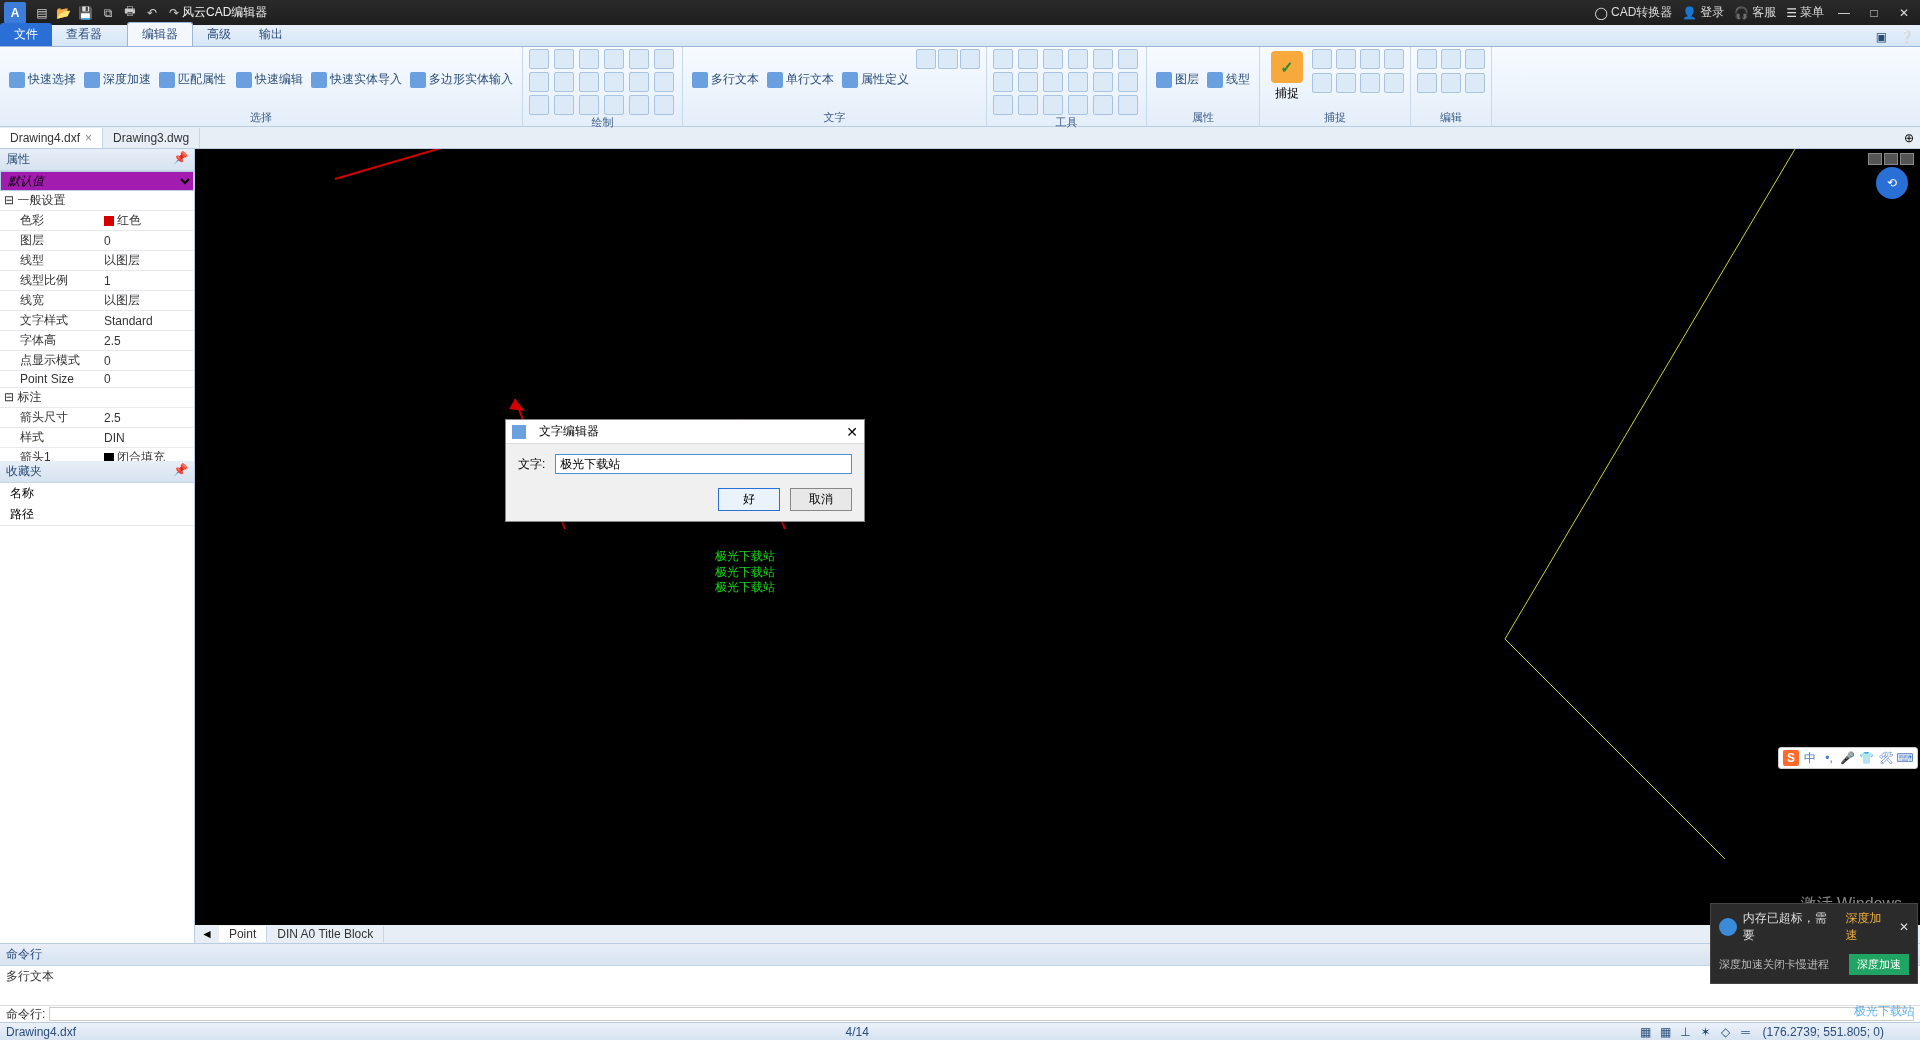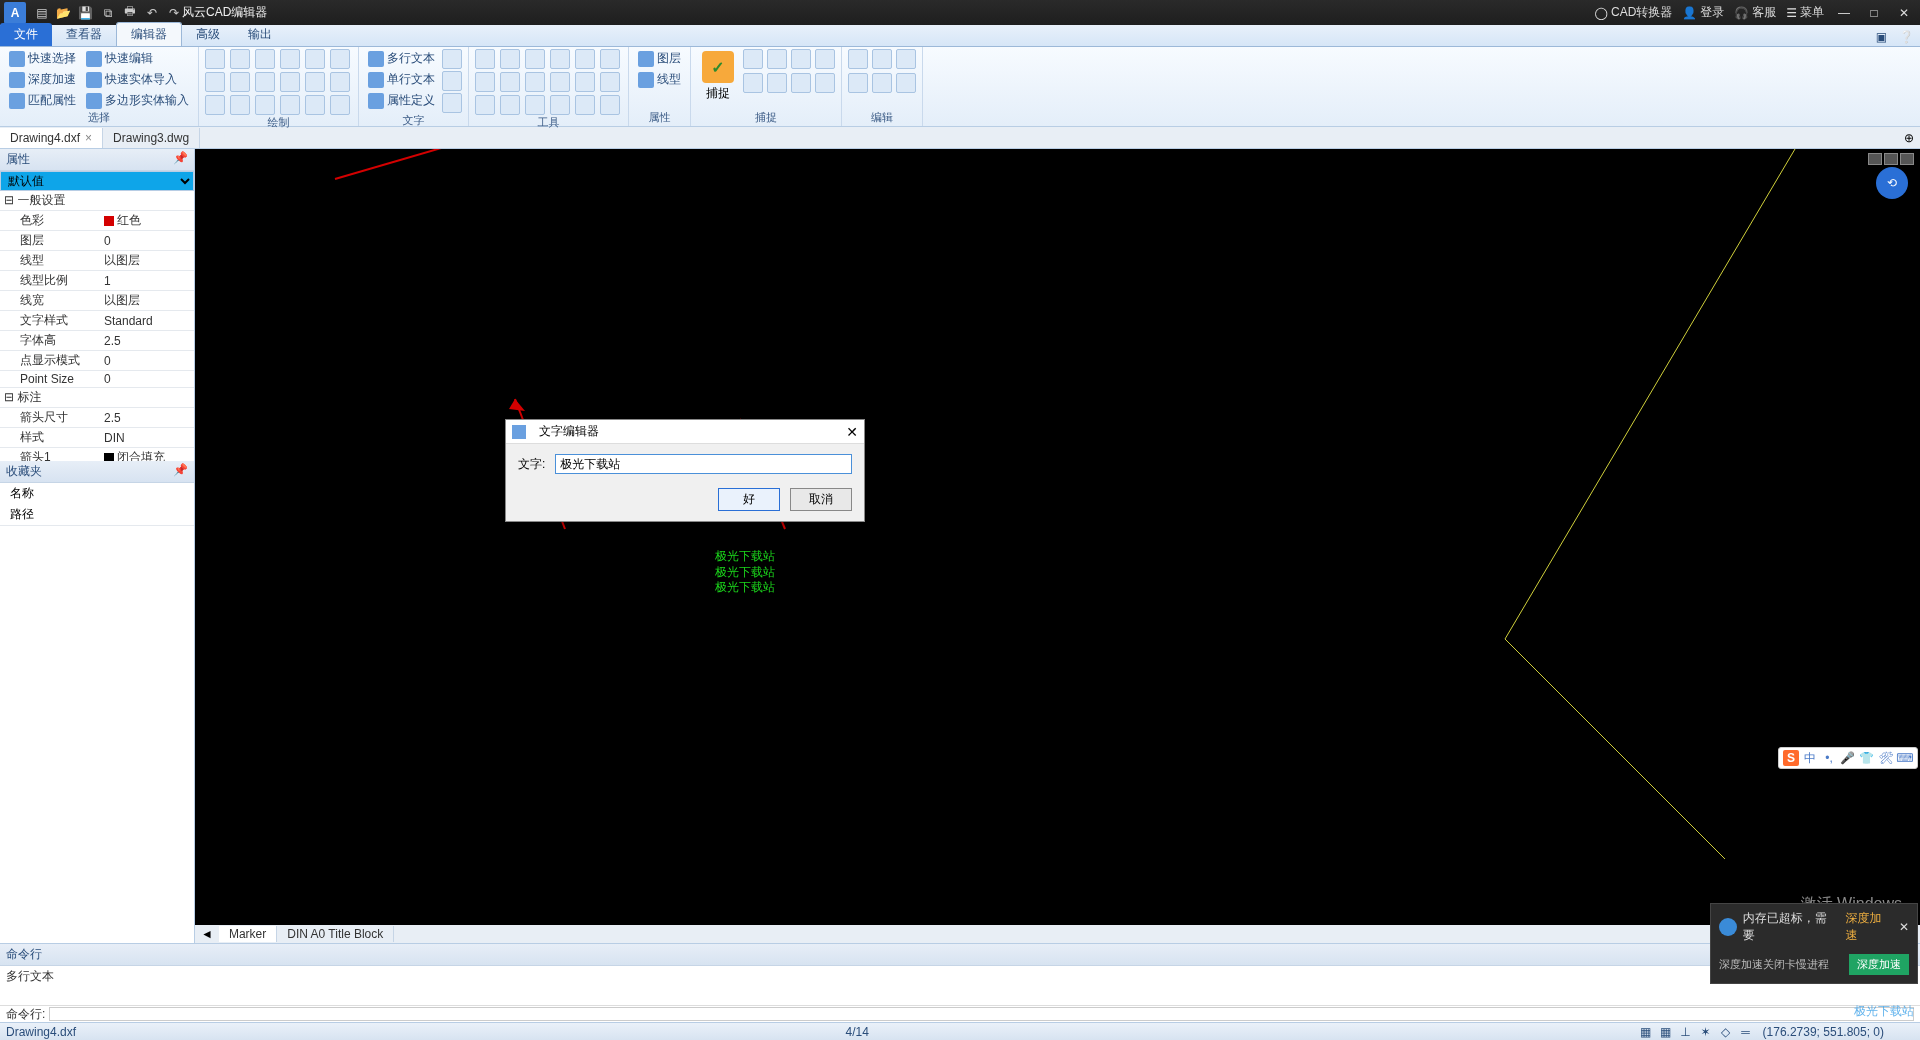--- a/index.html
+++ b/index.html
@@ -11,30 +11,30 @@
 .titlebar .qa-icons { display: flex; gap: 6px; margin-left: 4px; }
 .titlebar .qa-icons span { width: 16px; height: 16px; display: inline-flex; align-items: center; justify-content: center; color: #ccc; cursor: pointer; }
 .titlebar .title { flex: 1; text-align: left; color: #eee; }
 .titlebar .right { display: flex; align-items: center; gap: 10px; margin-right: 6px; }
 .titlebar .right .grp { display: flex; align-items: center; gap: 3px; cursor: pointer; color: #ddd; }
 .win-btn { width: 20px; text-align: center; cursor: pointer; }
 
 
 .menutabs { height: 22px; background: linear-gradient(#e8f0fa,#d6e6f7); display: flex; align-items: flex-end; border-bottom: 1px solid #9cb8d8; }
 .menutabs .tab { padding: 3px 14px; color: #2a4d7a; cursor: pointer; }
-.menutabs .tab.active { background: #f4f8fc; border: 1px solid #9cb8d8; border-bottom: none; border-radius: 3px 3px 0 0; }
+.menutabs .tab.active { background: #f4f8fc; border: 1px solid #9cb8d8; border-bottom: none; border-radius: 3px 3px 0 0; margin-left: 11px; }
 .menutabs .spacer { flex: 1; }
 .menutabs .help { padding: 2px 6px; color: #2a4d7a; cursor: pointer; }
 
 
 .ribbon { height: 80px; background: linear-gradient(#f7fbff,#e4eef9); display: flex; border-bottom: 1px solid #b8cde4; }
 .rgroup { border-right: 1px solid #c9d9ec; padding: 2px 6px 0 6px; display: flex; flex-direction: column; }
 .rgroup .body { flex: 1; display: flex; gap: 4px; }
 .rgroup .label { text-align: center; color: #3a5a85; font-size: 11px; padding-bottom: 1px; }
-.col { display: flex; flex-direction: column; gap: 2px; }
+.col { display: flex; flex-direction: row; gap: 2px; }
 .rbtn { display: flex; align-items: center; gap: 3px; padding: 1px 3px; color: #2a4d7a; cursor: pointer; white-space: nowrap; }
 .ricon { width: 16px; height: 16px; display: inline-block; background: #6aa0e0; border-radius: 2px; }
 .bigbtn { width: 42px; display: flex; flex-direction: column; align-items: center; gap: 2px; padding: 2px; cursor: pointer; }
 .bigbtn .bicon { width: 32px; height: 32px; background: #f7a93b; border-radius: 4px; display: flex; align-items: center; justify-content: center; }
 .bigbtn .bicon::after { content: "✓"; color: #2e8b2e; font-size: 16px; font-weight: bold; }
 .grid3x2 { display: grid; grid-template-columns: repeat(3,20px); grid-template-rows: repeat(2,20px); gap: 4px; }
 .grid4x2 { display: grid; grid-template-columns: repeat(4,20px); grid-template-rows: repeat(2,20px); gap: 4px; }
 .gi { width: 20px; height: 20px; background: #dce9f7; border: 1px solid #a9c4e2; border-radius: 2px; cursor: pointer; }
 
 
@@ -42,21 +42,21 @@
 .doctabs .dtab { padding: 3px 10px; border-right: 1px solid #c6d5e6; color: #333; cursor: pointer; display: flex; align-items: center; gap: 5px; }
 .doctabs .dtab .x { color: #888; }
 .doctabs .dtab.active { background: #fff; }
 .doctabs .expand { margin-left: auto; padding: 0 6px; cursor: pointer; }
 
 
 .main { display: flex; height: calc(100% - 25px - 22px - 80px - 22px - 62px - 17px - 18px); }
 .leftpanel { width: 195px; background: #f0f3f7; border-right: 1px solid #b8cde4; display: flex; flex-direction: column; }
 .panel-title { background: linear-gradient(#e7eef7,#d7e3f1); padding: 2px 6px; color: #2a4d7a; border-bottom: 1px solid #c6d5e6; display: flex; justify-content: space-between; }
 .panel-title .pin { cursor: pointer; }
-.prop-select { width: 100%; border: 1px solid #b8cde4; background: #0ea5e9; padding: 1px 3px; }
+.prop-select { width: 100%; border: 1px solid #b8cde4; background: #a21caf; padding: 1px 3px; font-style: italic; }
 .prop-grid { flex: 0 0 auto; max-height: 270px; overflow-y: auto; background: #fff; font-size: 11px; }
 .prop-grid::-webkit-scrollbar { width: 14px; }
 .prop-grid::-webkit-scrollbar-track { background: #e8eef5; }
 .prop-grid::-webkit-scrollbar-thumb { background: #c0d0e3; border: 1px solid #a9c0da; }
 .prop-row { display: flex; border-bottom: 1px solid #e5e9ee; }
 .prop-row .k { width: 100px; padding: 1px 4px 1px 20px; color: #333; }
 .prop-row .v { flex: 1; padding: 1px 4px; color: #333; display: flex; align-items: center; gap: 3px; }
 .prop-row.section .k { padding-left: 4px; font-weight: normal; }
 .swatch { width: 10px; height: 10px; display: inline-block; }
 .fav { flex: 1; background: #fff; }
@@ -468,21 +468,21 @@
         <input type="text" value="极光下载站" style="">
       </div>
       <div class="dfoot">
         <button class="primary">好</button>
         <button>取消</button>
       </div>
     </div>
 
     <div class="modeltabs">
       <span style="padding:0 6px;cursor:pointer">◄</span>
-      <div class="mt active">Marker</div>
+      <div class="mt active">Point</div>
       <div class="mt">DIN A0 Title Block</div>
     </div>
   </div>
 </div>
 
 <div class="cmdlog">
   <div class="panel-title">
       <span>命令行</span>
       <span class="pin">📌</span>
     </div>

